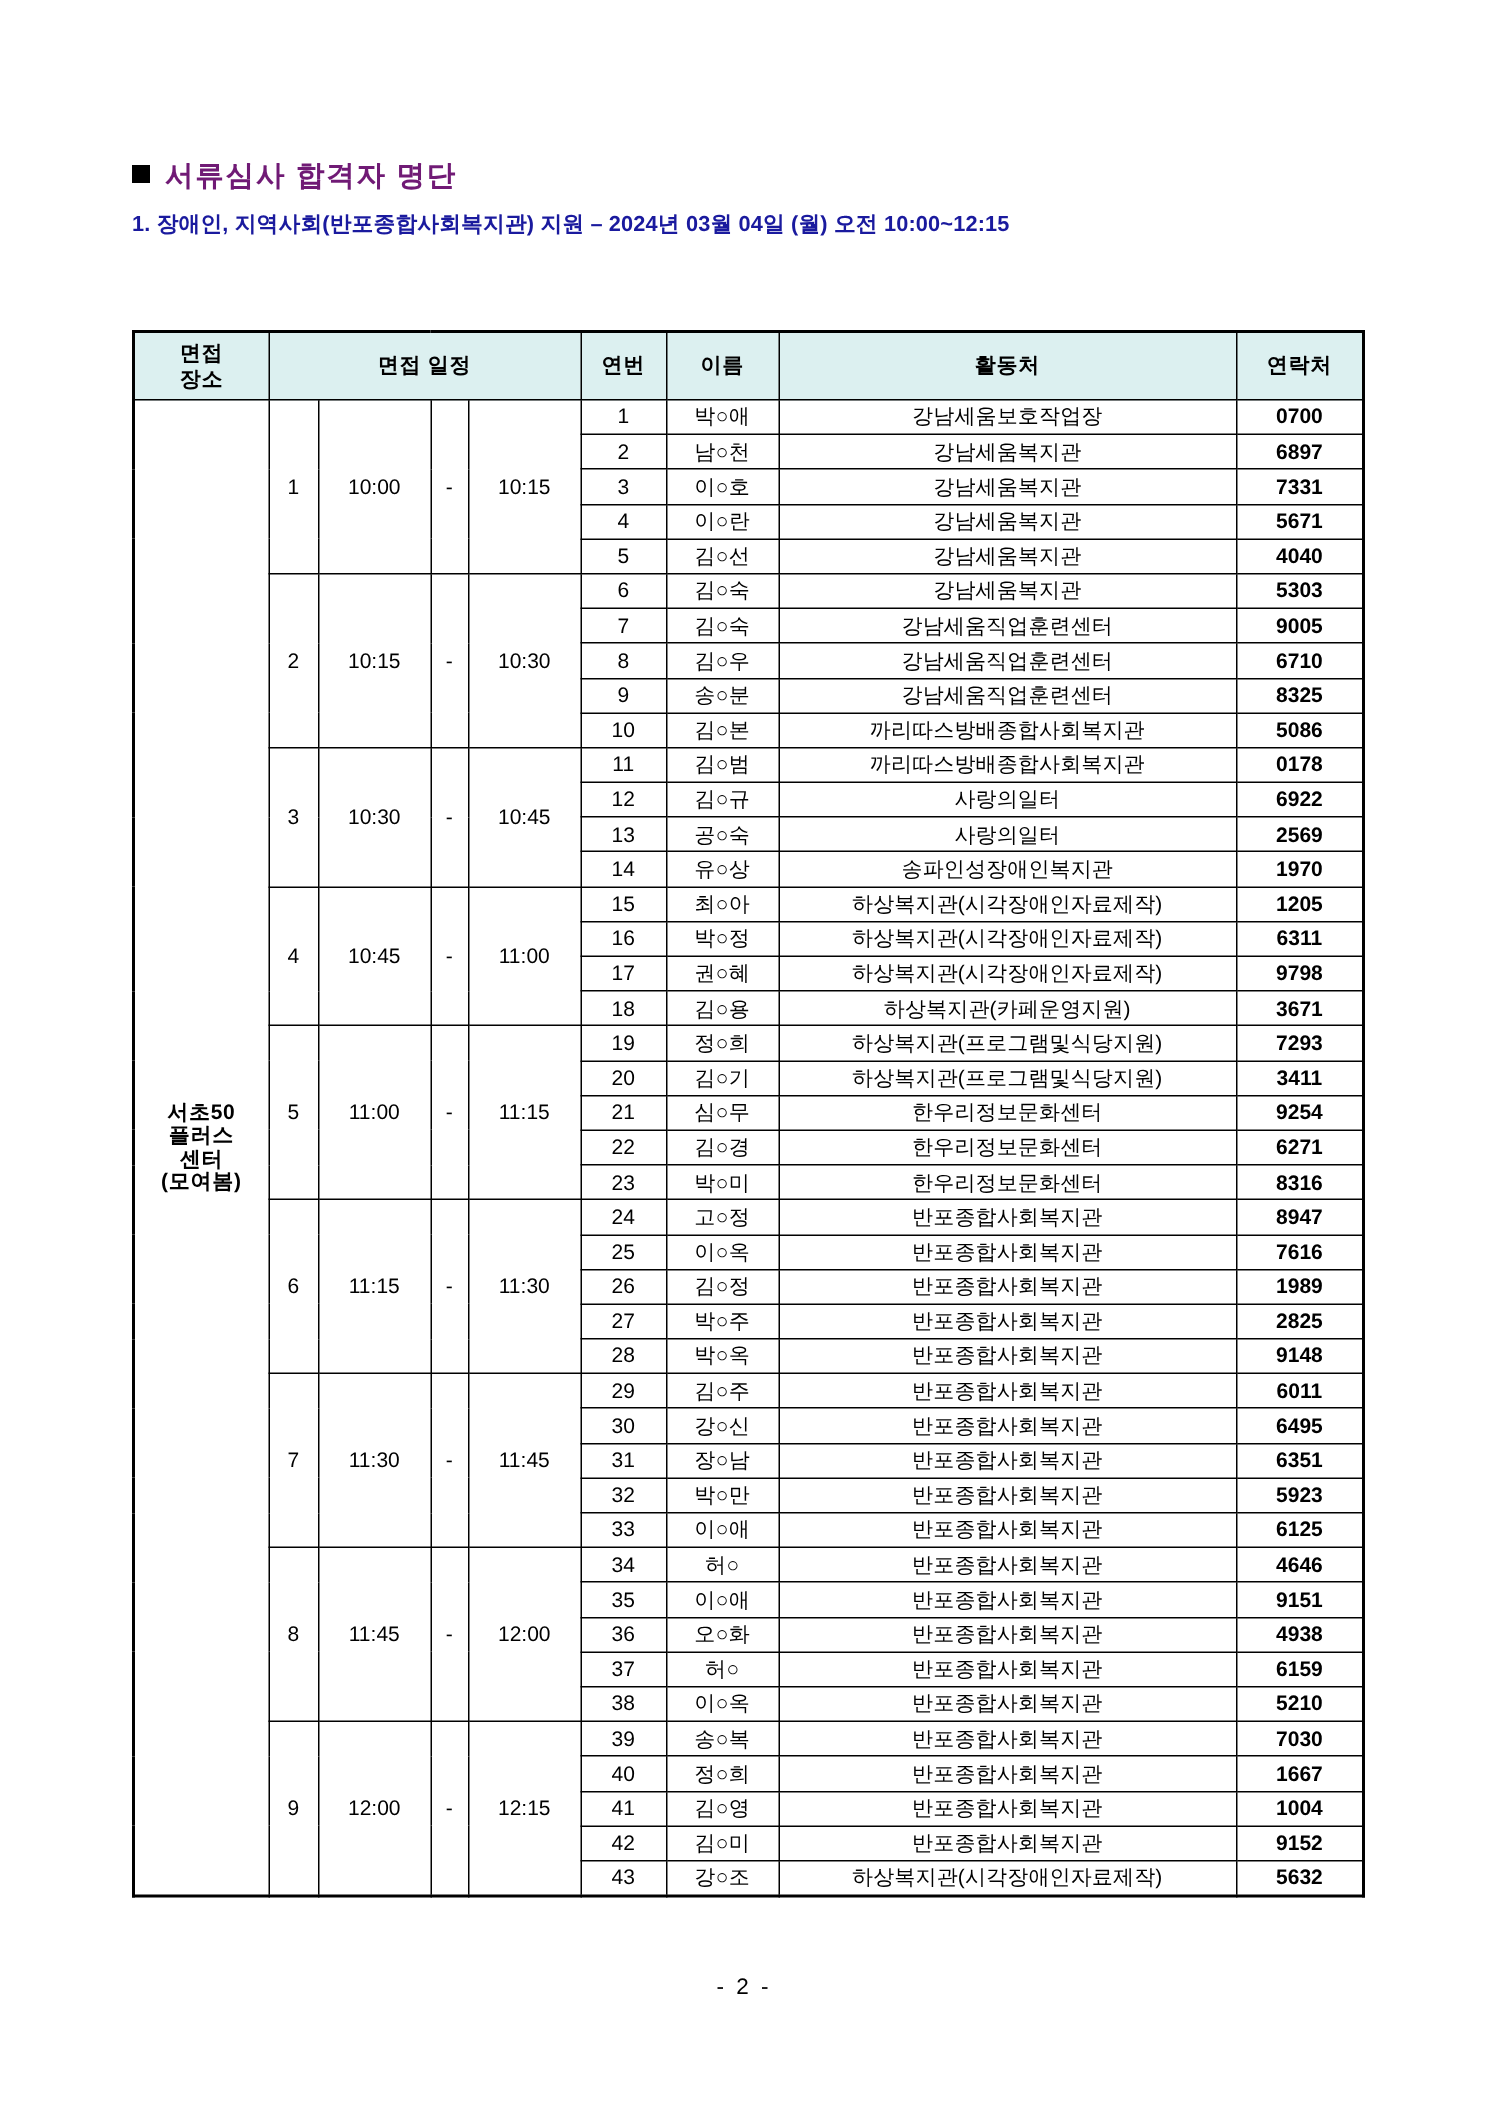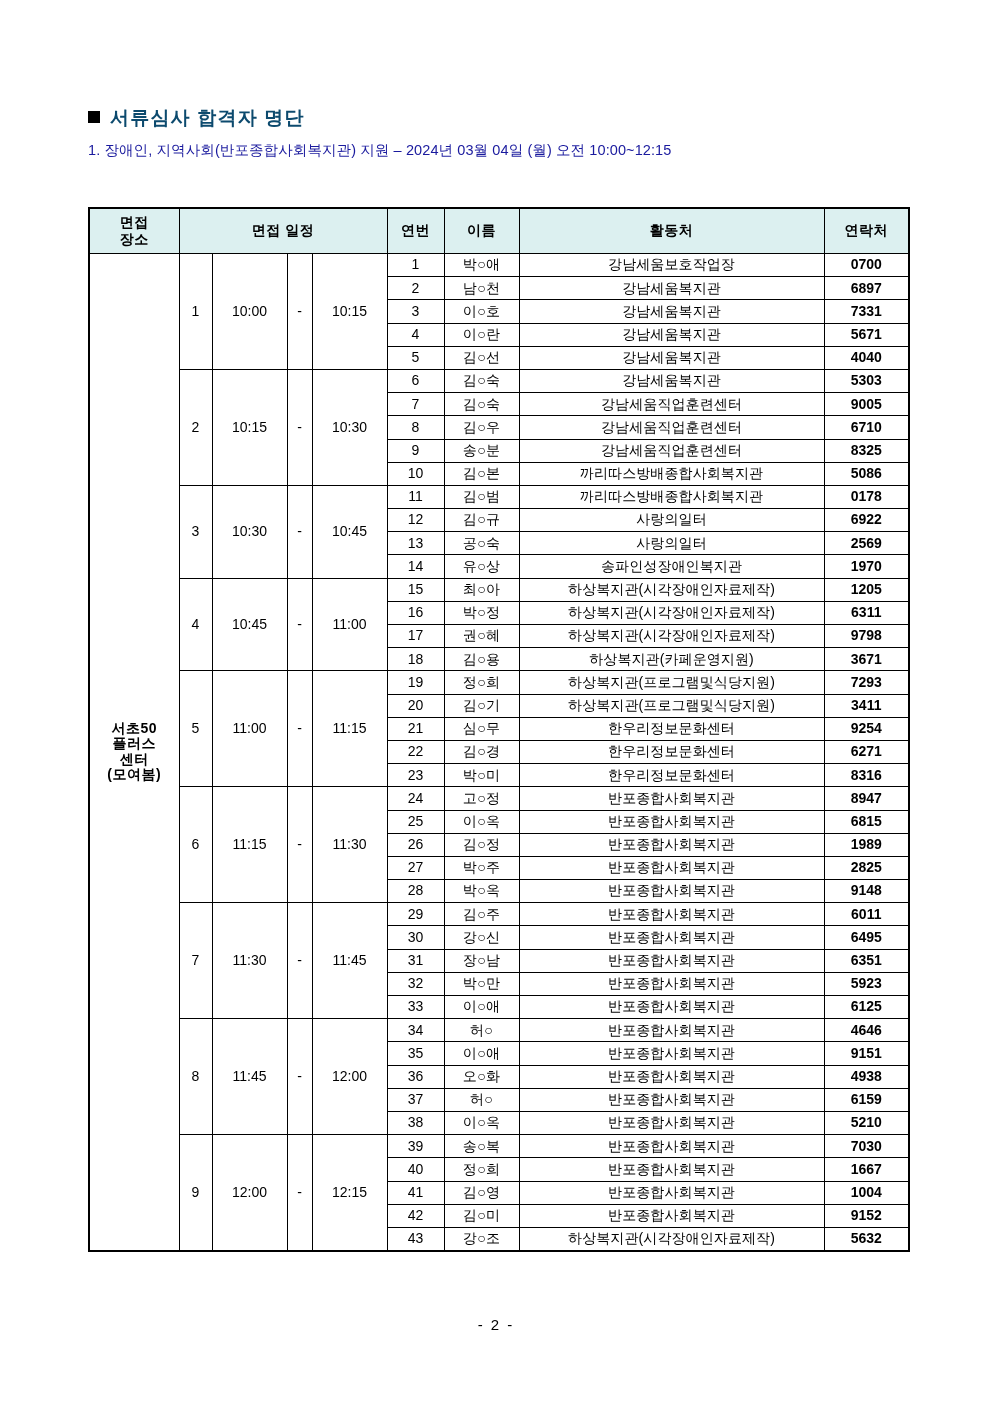--- a/index.html
+++ b/index.html
@@ -28,21 +28,21 @@
     position: absolute;
     left: 88px;
     top: 104px;
     width: 830px;
   }
 
   .doc-title {
     font-size: 19px;
     font-weight: bold;
     letter-spacing: 1.2px;
-    color: #0c4a6e;
+    color: #701a75;
     line-height: 28px;
     white-space: nowrap;
   }
   .doc-title .bullet-square {
     display: inline-block;
     width: 12px;
     height: 12px;
     background: #000000;
     margin-right: 10px;
     vertical-align: 1px;
@@ -55,34 +55,34 @@
     letter-spacing: 0.6px;
     line-height: 28px;
     margin-top: 5px;
     margin-left: 18px;
     white-space: nowrap;
   }
   .notice-line .ref-mark { margin-right: 7px; }
 
   .session-line {
     font-size: 14.5px;
-    font-weight: normal;
+    font-weight: bold;
     color: #1a1a9e;
     letter-spacing: 0.1px;
     line-height: 24px;
     margin-top: 6px;
     margin-left: 0px;
     white-space: nowrap;
   }
 
   
   .table-wrap {
     position: absolute;
     left: 88px;
-    top: 207px;
+    top: 220px;
     width: 820px;
   }
 
   table.schedule {
     border-collapse: collapse;
     table-layout: fixed;
     width: 820px;
     border: 2.2px solid #000000;
   }
   table.schedule td, table.schedule th {
@@ -372,21 +372,21 @@
             <td class="slot-end" rowspan="5">11:30</td>
             <td class="seq">24</td>
             <td class="name">고○정</td>
             <td class="org">반포종합사회복지관</td>
             <td class="tel">8947</td>
           </tr>
           <tr>
             <td class="seq">25</td>
             <td class="name">이○옥</td>
             <td class="org">반포종합사회복지관</td>
-            <td class="tel">6815</td>
+            <td class="tel">7616</td>
           </tr>
           <tr>
             <td class="seq">26</td>
             <td class="name">김○정</td>
             <td class="org">반포종합사회복지관</td>
             <td class="tel">1989</td>
           </tr>
           <tr>
             <td class="seq">27</td>
             <td class="name">박○주</td>

